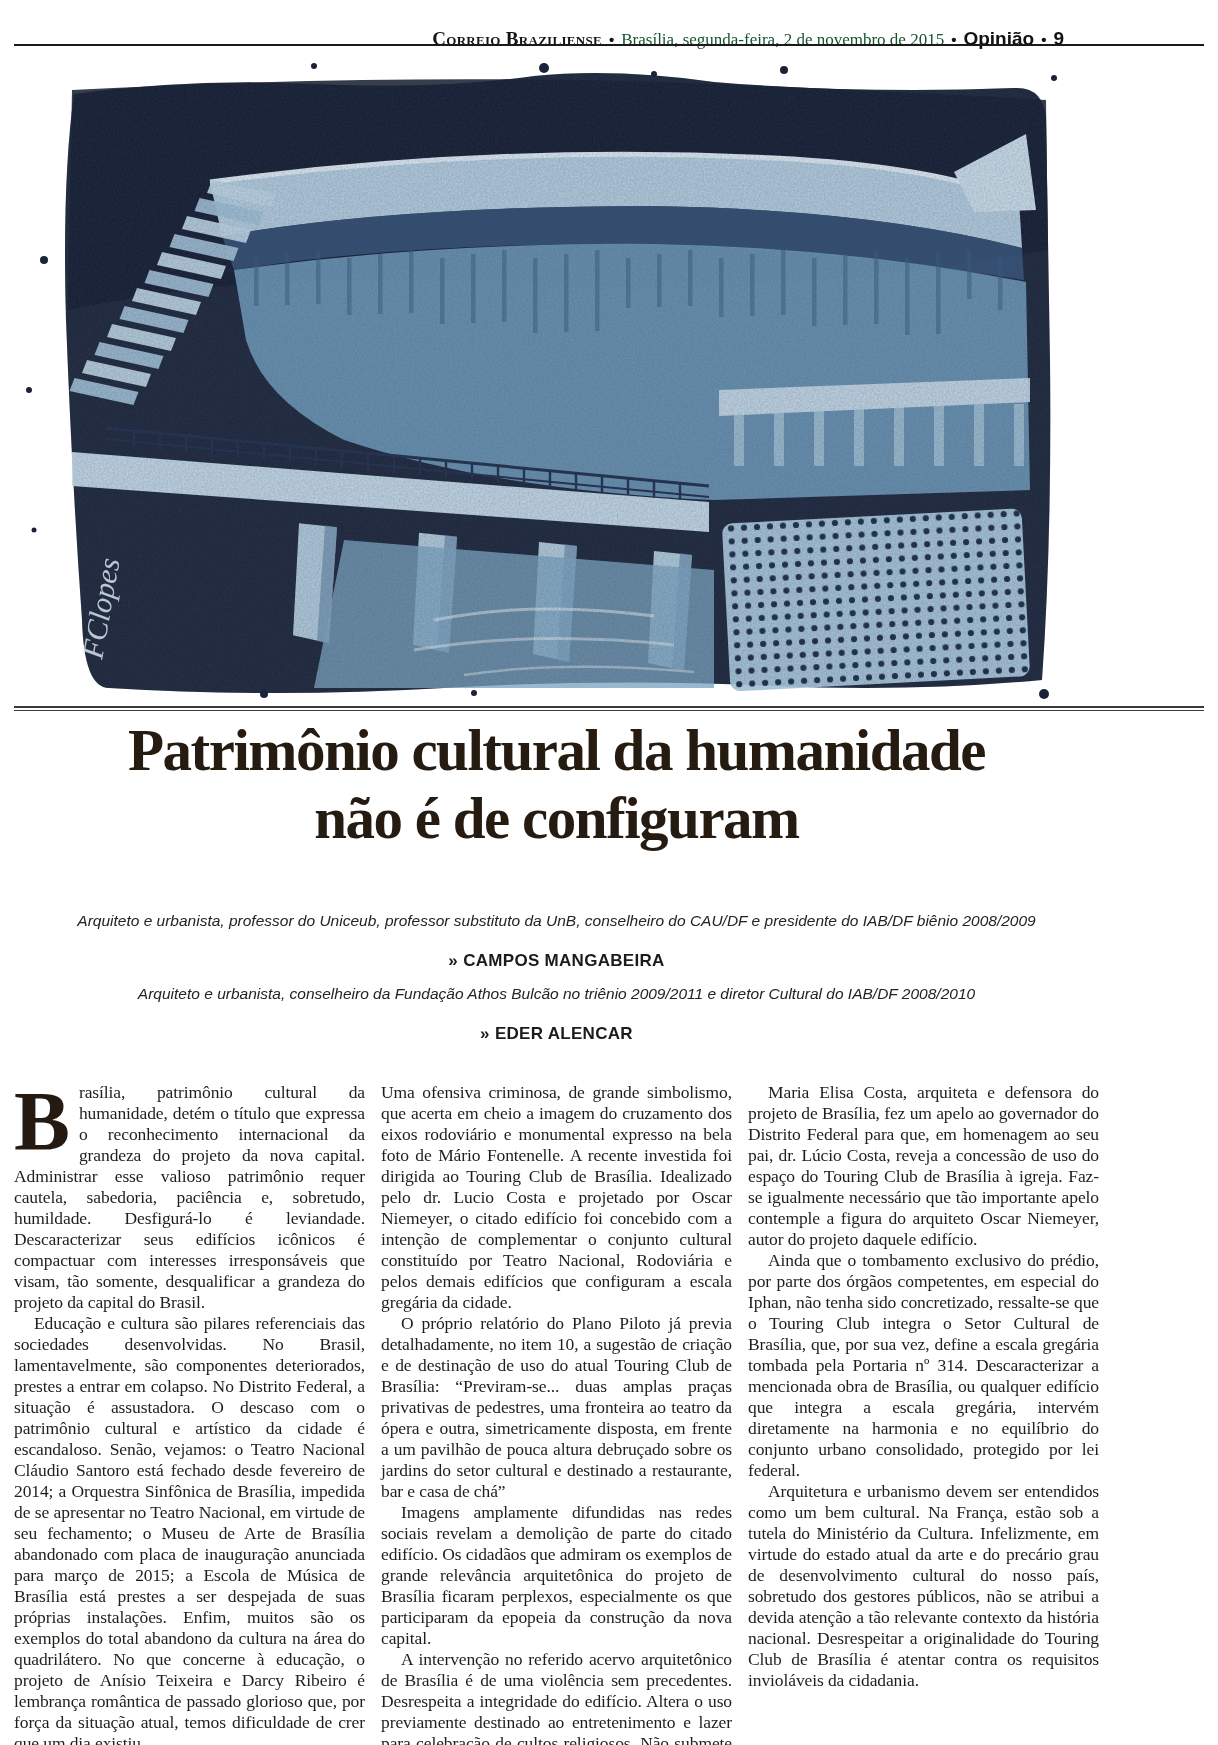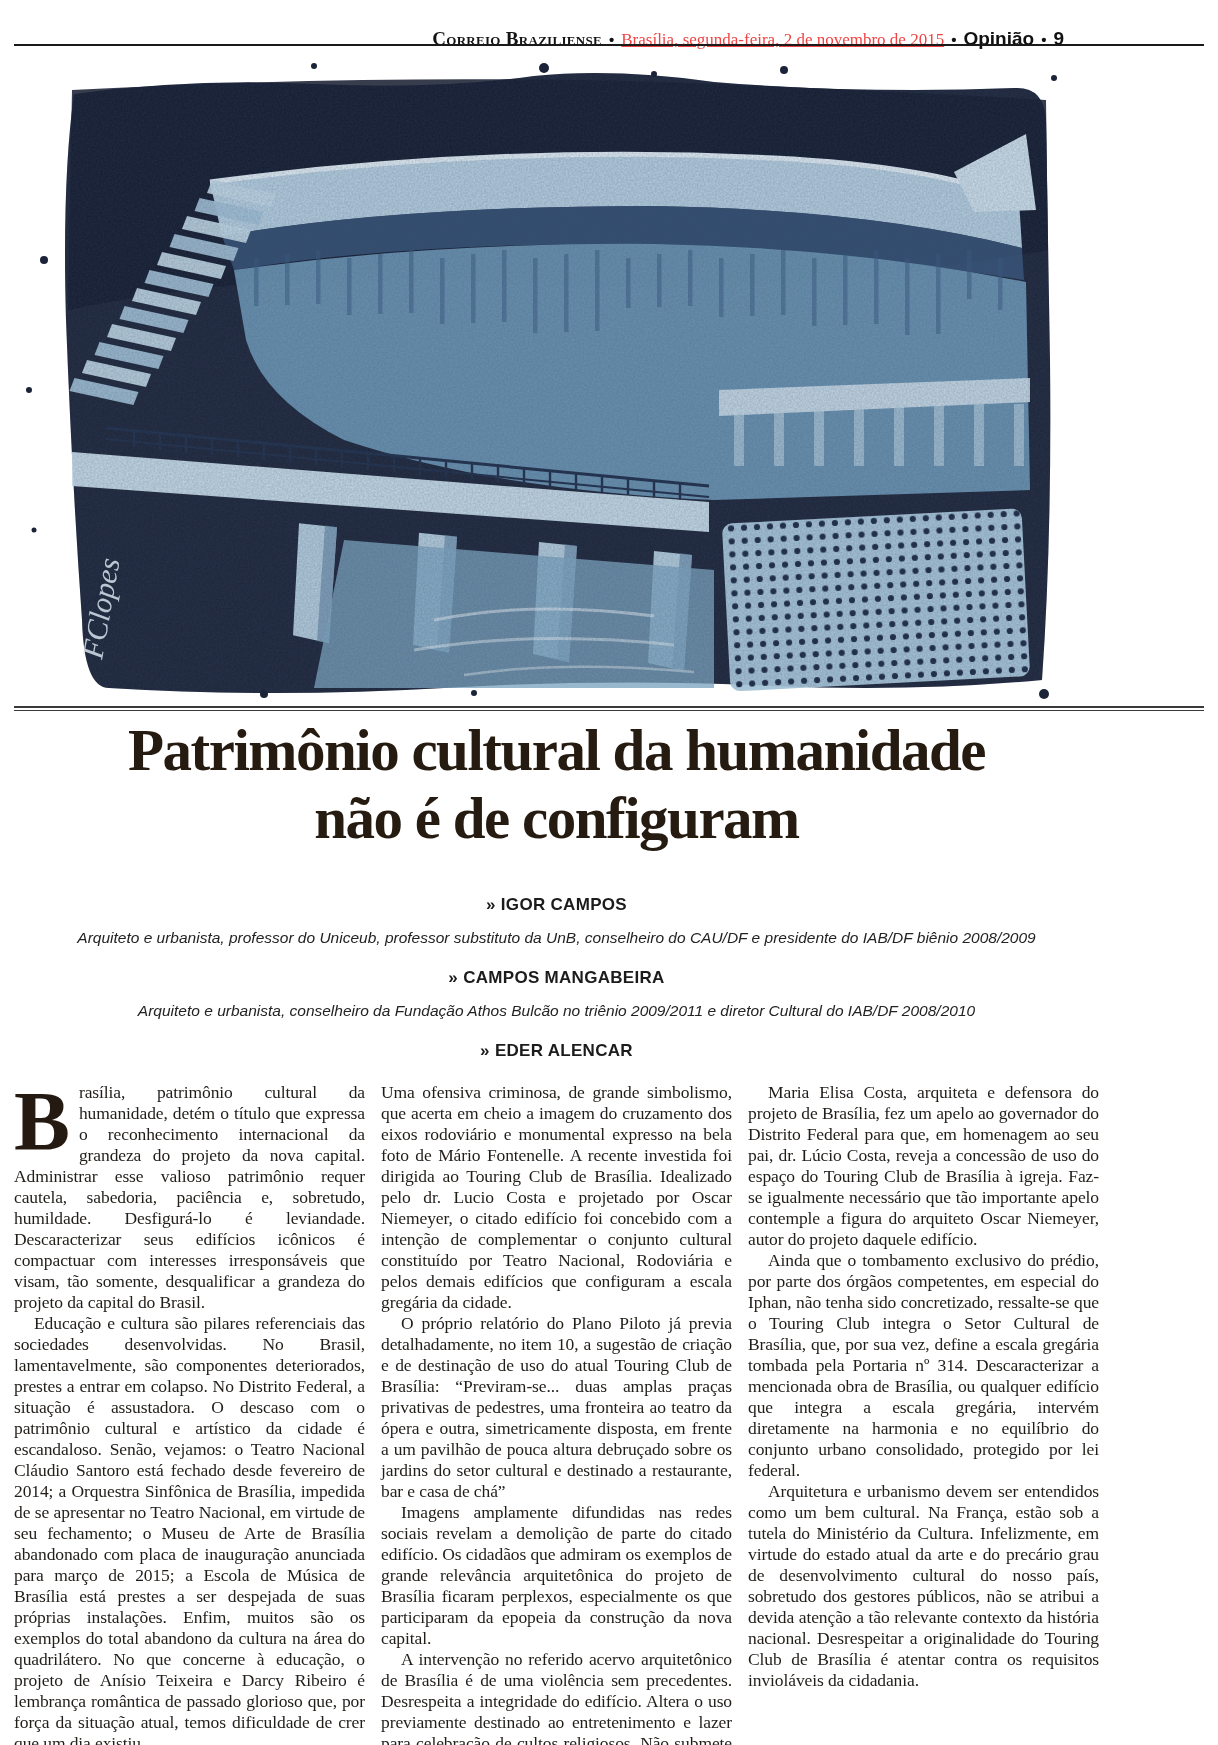--- a/index.html
+++ b/index.html
@@ -12,21 +12,21 @@
     color:#211d19;
   }
   
   .folio{
     position:absolute;top:28px;left:14px;width:1190px;
     display:flex;justify-content:flex-end;align-items:baseline;
     gap:7px;padding-right:140px;box-sizing:border-box;
     white-space:nowrap;
   }
   .folio .brand{font:700 19px "Liberation Serif",serif;font-variant:small-caps;letter-spacing:.3px;color:#141414;}
-  .folio .dateline{font:17px "Liberation Serif",serif;color:#ef4444;text-decoration:underline;}
+  .folio .dateline{font:17px "Liberation Serif",serif;color:#14532d;}
   .folio .bullet{font:700 15px "Liberation Sans",sans-serif;color:#141414;}
   .folio .section{font:700 19px "Liberation Sans",sans-serif;color:#111;}
   .folio .pagenum{font:700 19px "Liberation Sans",sans-serif;color:#111;}
   .rule-top{position:absolute;top:44px;left:14px;width:1190px;height:2px;background:#1a1a1a;}
   
   .art{position:absolute;top:60px;left:14px;width:1046px;height:640px;}
   
   .double-rule{
     position:absolute;top:706px;left:14px;width:1190px;height:5px;
     border-top:2px solid #3a3a3a;border-bottom:1px solid #3a3a3a;box-sizing:border-box;
@@ -240,21 +240,20 @@
 
 <div class="double-rule"></div>
 
 <h1 class="headline" style="margin:0;text-align:center;">
   <span>Patrimônio cultural da humanidade</span><br>
   <span>não é de configuram</span>
 </h1>
 
 <div class="bylines">
   <div class="byline-group">
-    <div class="byline-name"><span>»</span> <span>IGOR CAMPOS</span></div>
     <div class="byline-bio">Arquiteto e urbanista, professor do Uniceub, professor substituto da UnB, conselheiro do CAU/DF e presidente do IAB/DF biênio 2008/2009</div>
   </div>
   <div class="byline-group">
     <div class="byline-name"><span>»</span> <span>CAMPOS MANGABEIRA</span></div>
     <div class="byline-bio">Arquiteto e urbanista, conselheiro da Fundação Athos Bulcão no triênio 2009/2011 e diretor Cultural do IAB/DF 2008/2010</div>
   </div>
   <div class="byline-group">
     <div class="byline-name"><span>»</span> <span>EDER ALENCAR</span></div>
   </div>
 </div>

